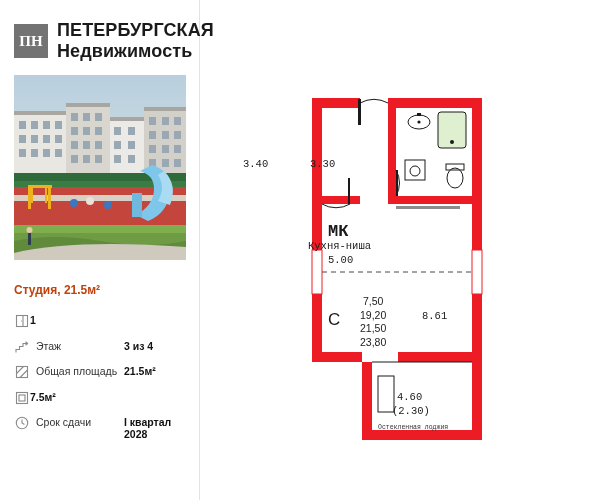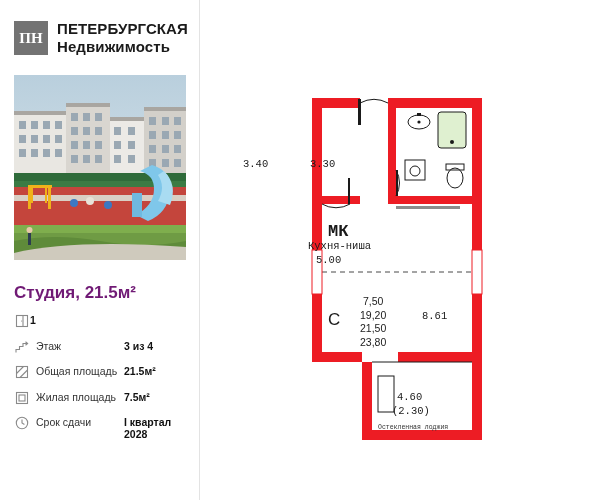--- a/index.html
+++ b/index.html
@@ -48,44 +48,44 @@
     transform: translateY(-50%);
     text-align: center;
     color: #ffffff;
     font-size: 15px;
     font-weight: bold;
     letter-spacing: 0px;
     font-family: "Liberation Serif", serif;
   }
   .logo-text {
     margin-left: 9px;
-    font-size: 15px;
+    font-size: 18px;
     font-weight: bold;
     line-height: 1.18;
     color: #1a1a1a;
     letter-spacing: 0.1px;
   }
   .photo {
     position: absolute;
     left: 14px;
     top: 75px;
     width: 172px;
     height: 185px;
     overflow: hidden;
     background: #9fb6c6;
   }
   .photo svg { display: block; }
 
   .title {
     position: absolute;
     left: 14px;
     top: 283px;
-    font-size: 17px;
+    font-size: 12px;
     font-weight: bold;
-    color: #701a75;
+    color: #c2410c;
   }
   .specs {
     position: absolute;
     left: 14px;
     top: 312px;
     width: 176px;
   }
   .spec-row {
     display: flex;
     align-items: flex-start;
@@ -299,21 +299,20 @@
         <span class="spec-value">21.5м²</span>
       </div>
 
       <div class="spec-row">
         <span class="spec-ico">
           <svg width="16" height="16" viewBox="0 0 16 16" fill="none" stroke="#8a8a8a" stroke-width="1.1">
             <rect x="2.5" y="2.5" width="11" height="11"></rect>
             <rect x="5" y="5" width="6" height="6"></rect>
           </svg>
         </span>
-        <span class="spec-label">Жилая площадь</span>
         <span class="spec-value">7.5м²</span>
       </div>
 
       <div class="spec-row">
         <span class="spec-ico">
           <svg width="16" height="16" viewBox="0 0 16 16" fill="none" stroke="#8a8a8a" stroke-width="1.1">
             <circle cx="8" cy="8" r="5.7"></circle>
             <path d="M8 4.6 L8 8 L10.4 9.4"></path>
           </svg>
         </span>
@@ -390,21 +389,21 @@
 
       <rect x="112" y="250" width="10" height="44" fill="#ffffff" stroke="#ed1c24" stroke-width="1"></rect>
       <rect x="272" y="250" width="10" height="44" fill="#ffffff" stroke="#ed1c24" stroke-width="1"></rect>
     </svg>
 
     <div class="plan-label" style="left:43px; top:158px;">3.40</div>
     <div class="plan-label" style="left:110px; top:158px;">3.30</div>
 
     <div class="plan-label bold big" style="left:128px; top:222px;">МК</div>
     <div class="plan-label" style="left:108px; top:240px;">Кухня-ниша</div>
-    <div class="plan-label" style="left:116px; top:254px;">5.00</div>
+    <div class="plan-label" style="left:128px; top:254px;">5.00</div>
 
     <div class="letter-c" style="left:128px; top:310px;">С</div>
 
     <div class="area-block" style="left:160px; top:295px;">
       <div>7,50</div>
       <div>19,20</div>
       <div>21,50</div>
       <div>23,80</div>
     </div>
 

